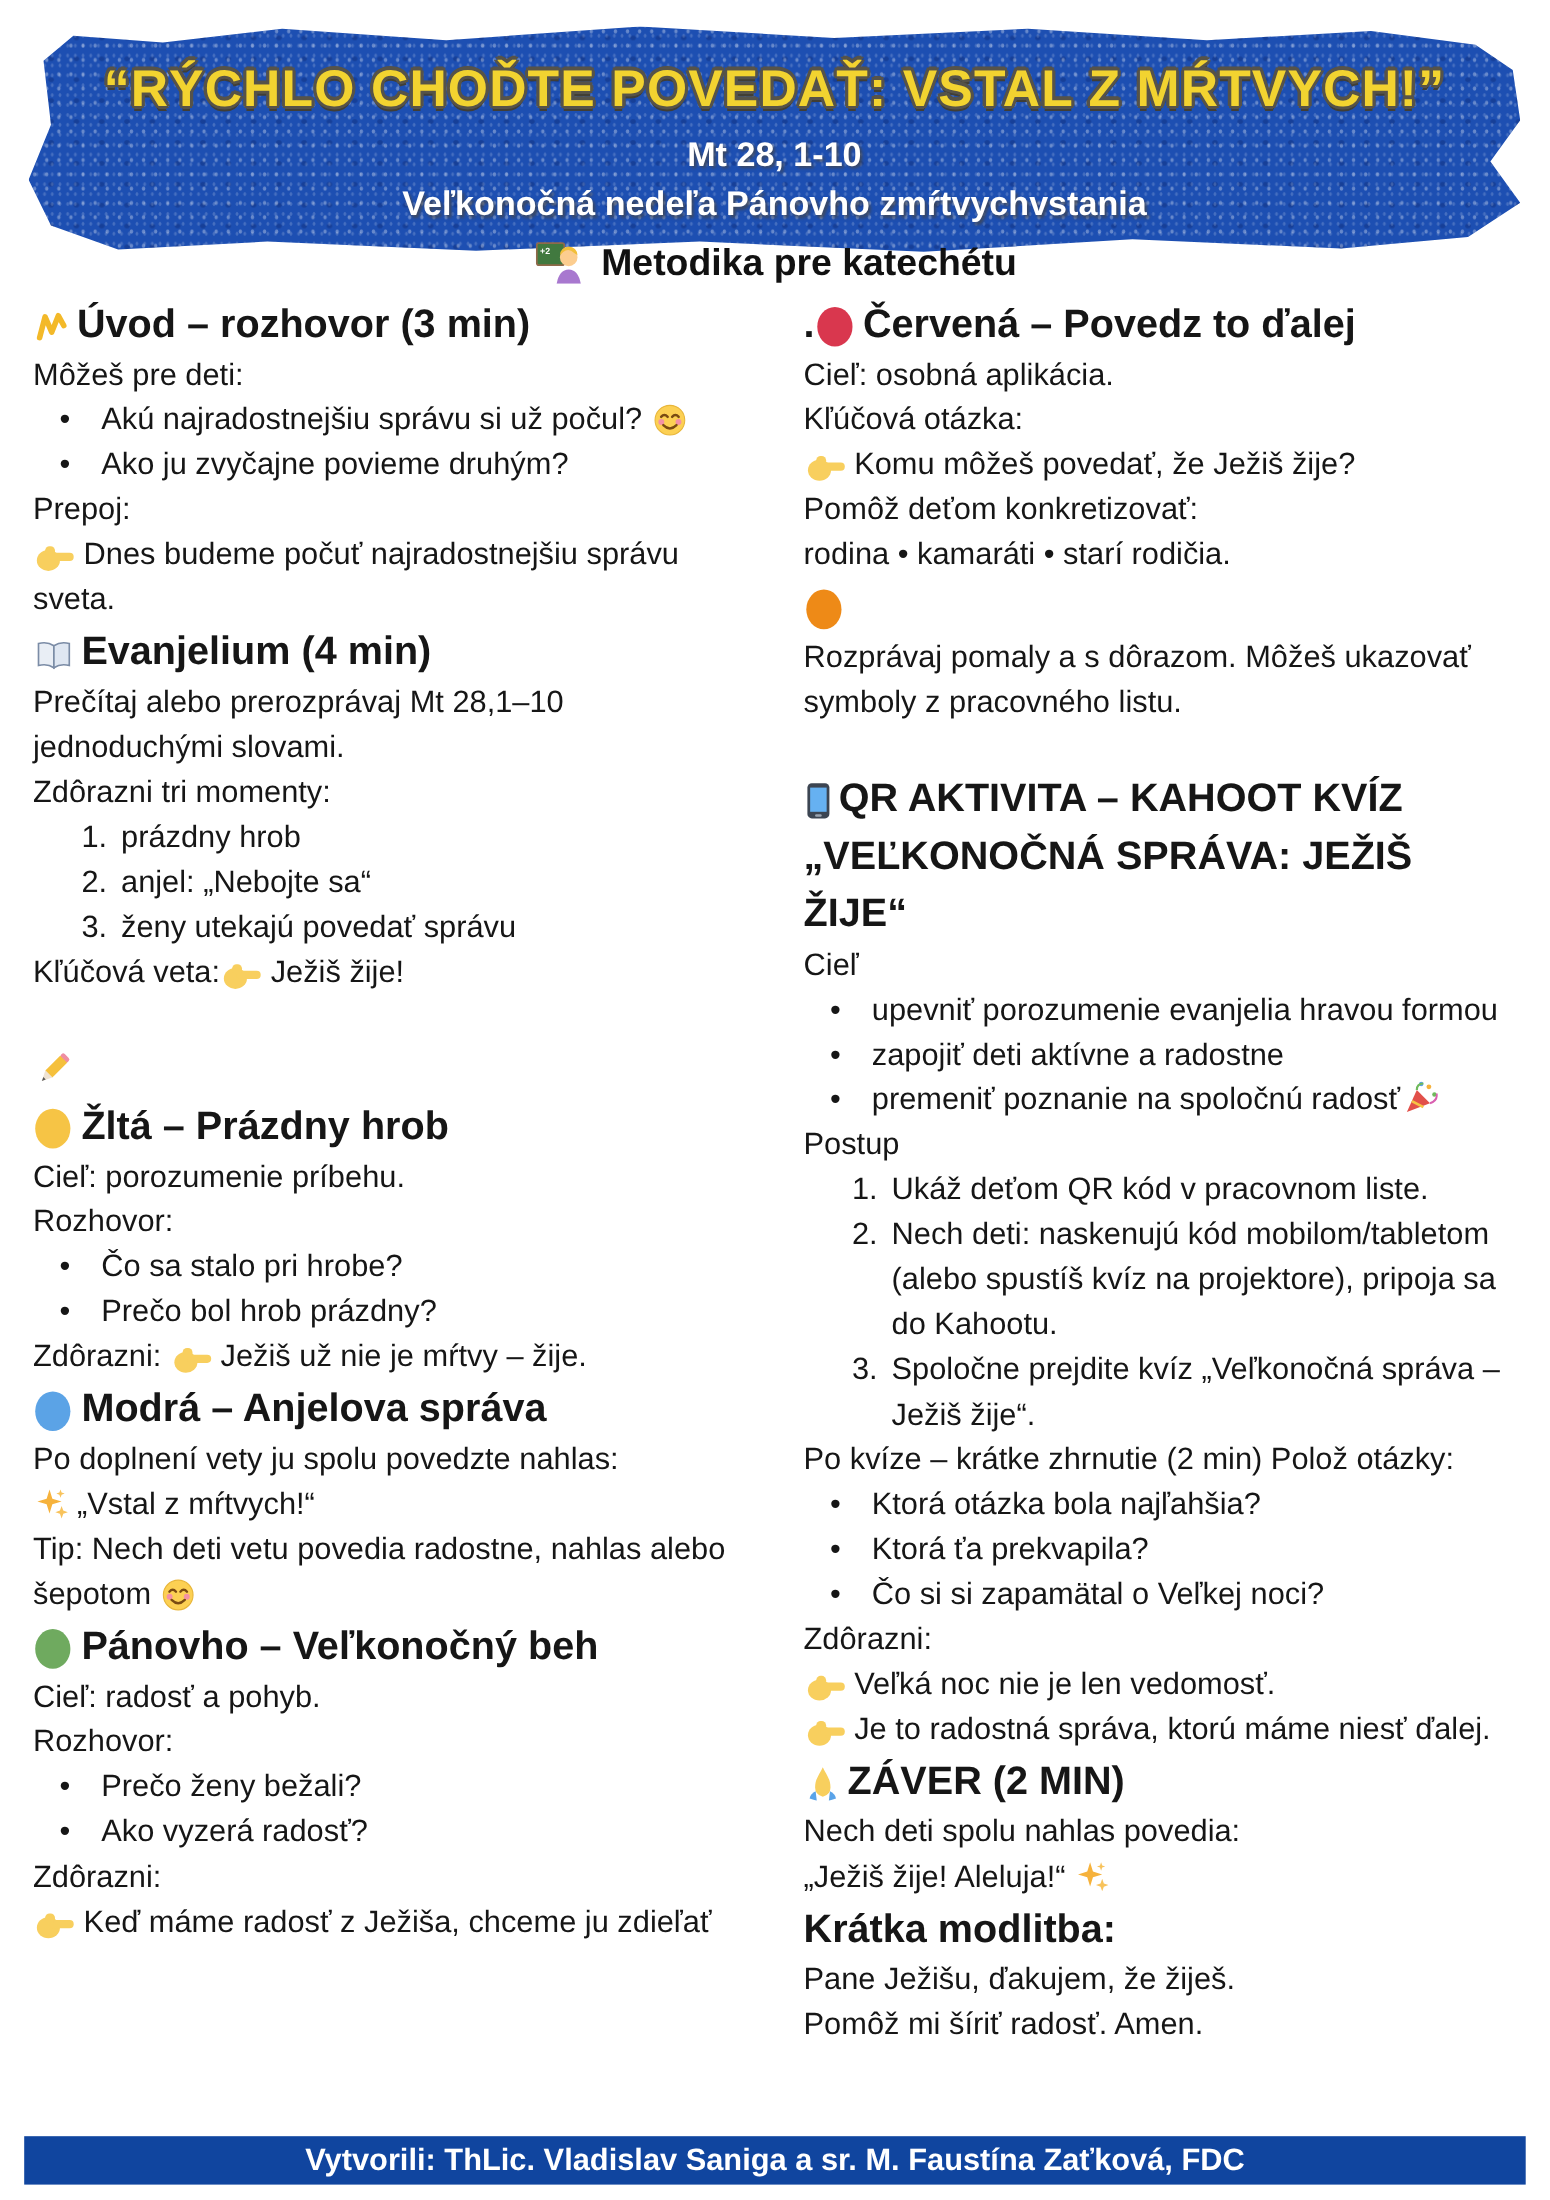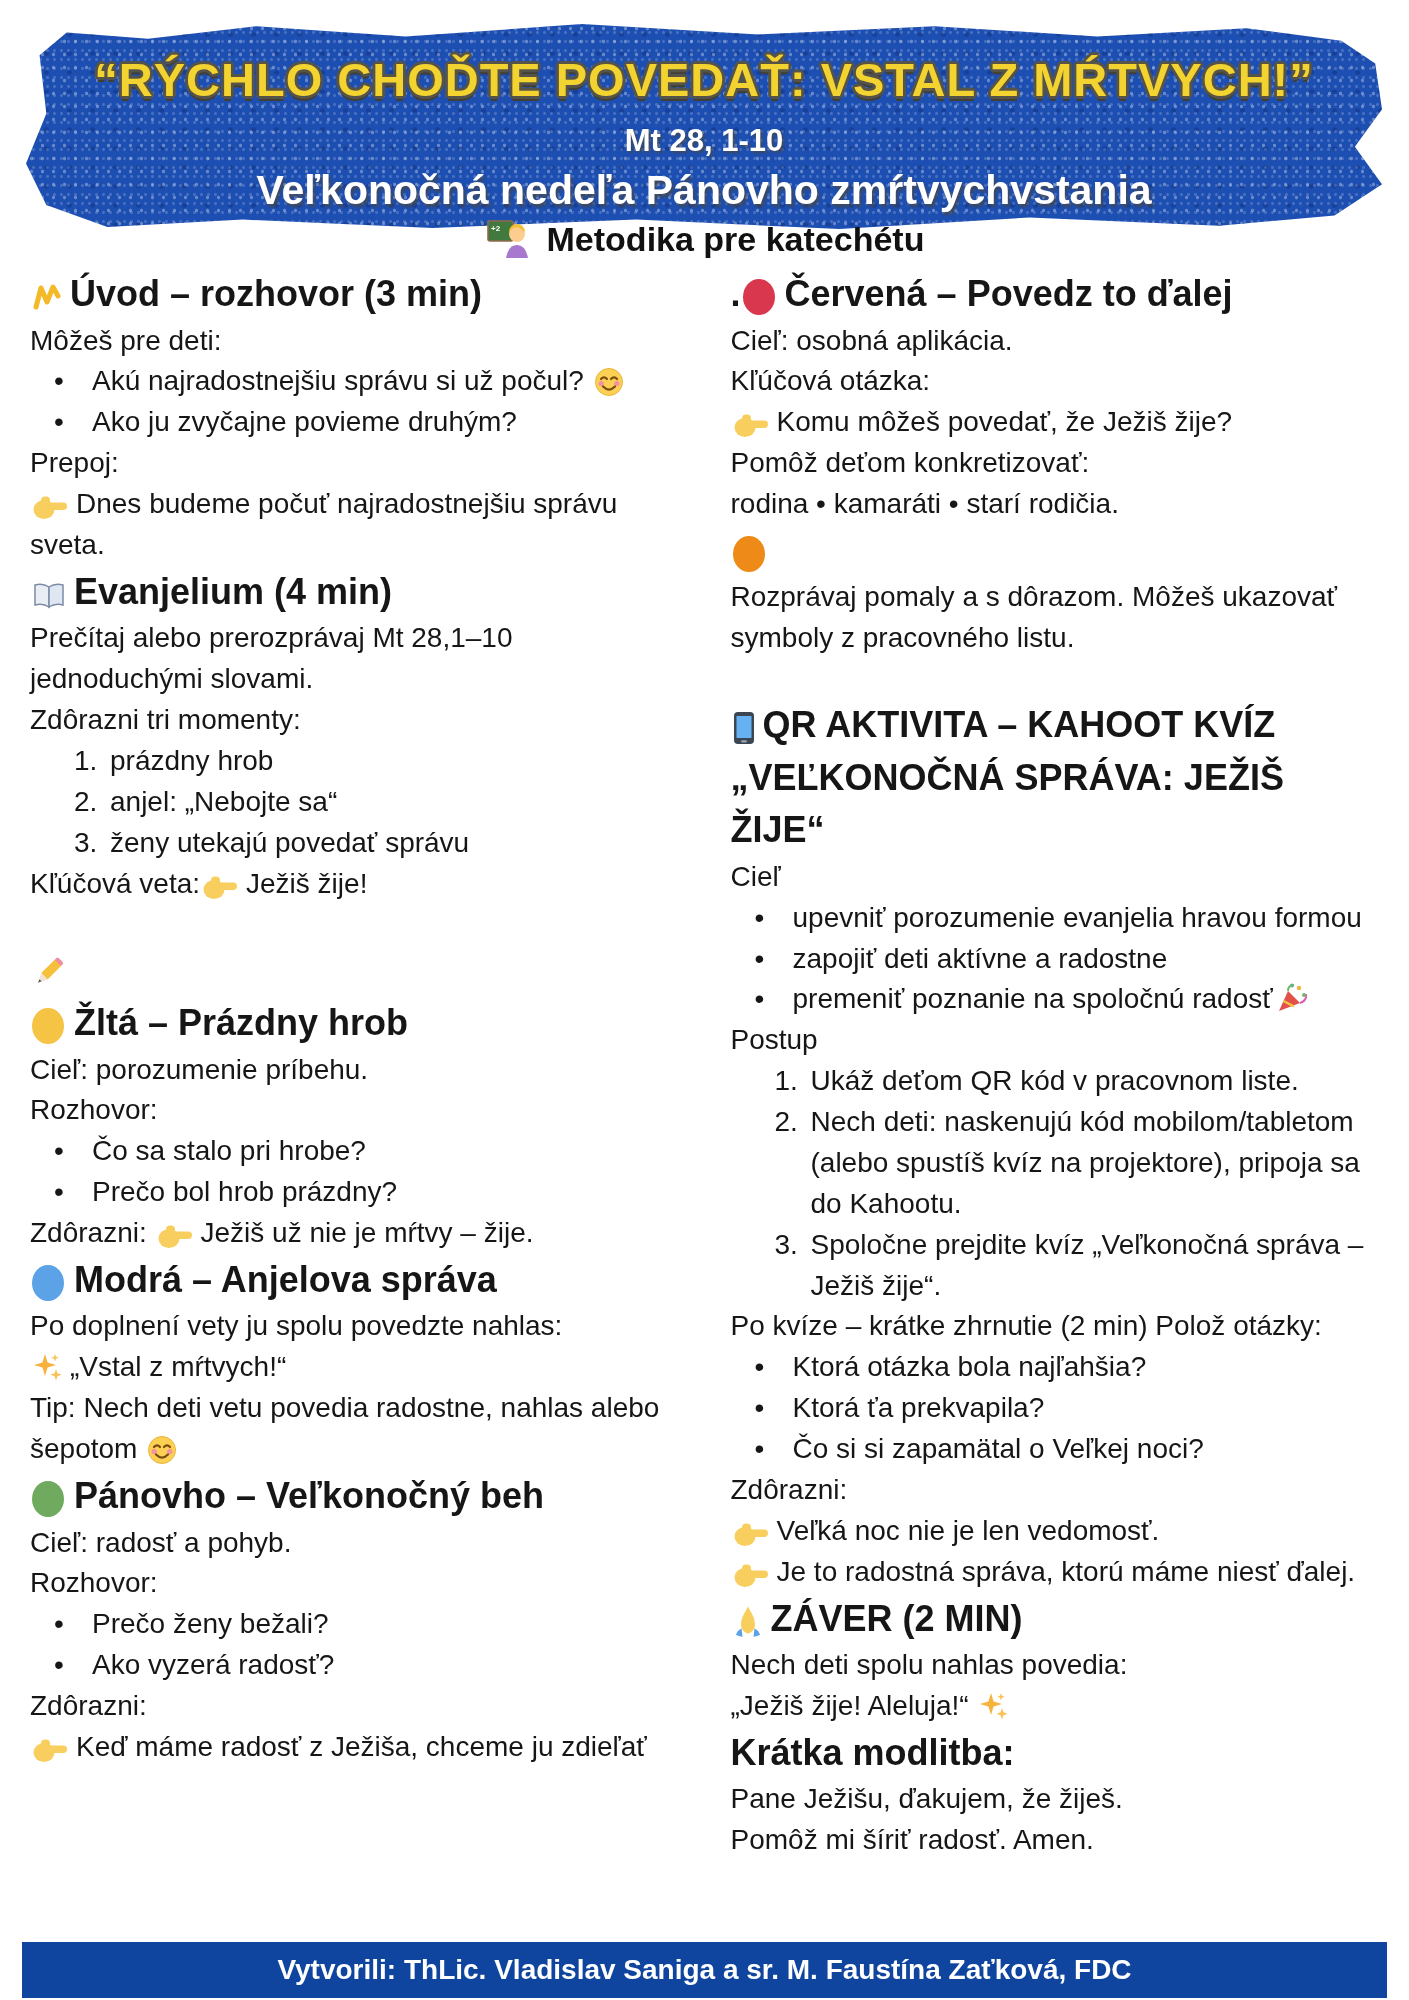--- a/index.html
+++ b/index.html
@@ -25,21 +25,21 @@
     color:#f2d330;
     text-shadow:-3px 0 0 #565349,3px 0 0 #565349,0 -3px 0 #565349,0 3px 0 #565349,
       -2px -2px 0 #565349,2px -2px 0 #565349,-2px 2px 0 #565349,2px 2px 0 #565349,0 5px 0 #413e35;
     white-space:nowrap;
   }
   .banner-sub{
     margin-top:16px;font-size:31px;font-weight:bold;color:#ffffff;
     text-shadow:2px 2px 3px rgba(70,70,70,.8);
   }
   .banner-sub2{
-    margin-top:8px;font-size:41px;font-weight:bold;color:#ffffff;
+    margin-top:8px;font-size:31px;font-weight:bold;color:#ffffff;
     text-shadow:2px 3px 3px rgba(70,70,70,.8);
   }
   
   .page-heading{
     position:absolute;left:0;top:218px;width:100%;
     display:flex;justify-content:center;align-items:center;gap:10px;
     font-weight:bold;font-size:34px;color:#111;
   }
   
   .cols{
@@ -61,21 +61,21 @@
     display:inline-block;width:32px;height:36px;border-radius:50%;
     vertical-align:-9px;margin:0 10px 0 2px;
   }
   .dot-yellow{background:#f6c445;}
   .dot-blue{background:#5ba3e6;}
   .dot-green{background:#6faa5f;}
   .dot-red{background:#d9374e;}
   .dot-orange{background:#ee8a17;}
   
   .footer{
-    position:absolute;left:22px;right:22px;top:1942px;height:56px;
+    position:absolute;left:22px;right:22px;top:1942px;height:44px;
     background:#10459f;display:flex;align-items:center;justify-content:center;
   }
   .footer-text{color:#ffffff;font-weight:bold;font-size:28px;}
 </style>
 </head>
 <body>
 
 <div class="banner">
   <div class="banner-title">“RÝCHLO CHOĎTE POVEDAŤ: VSTAL Z MŔTVYCH!”</div>
   <div class="banner-sub">Mt 28, 1-10</div>

